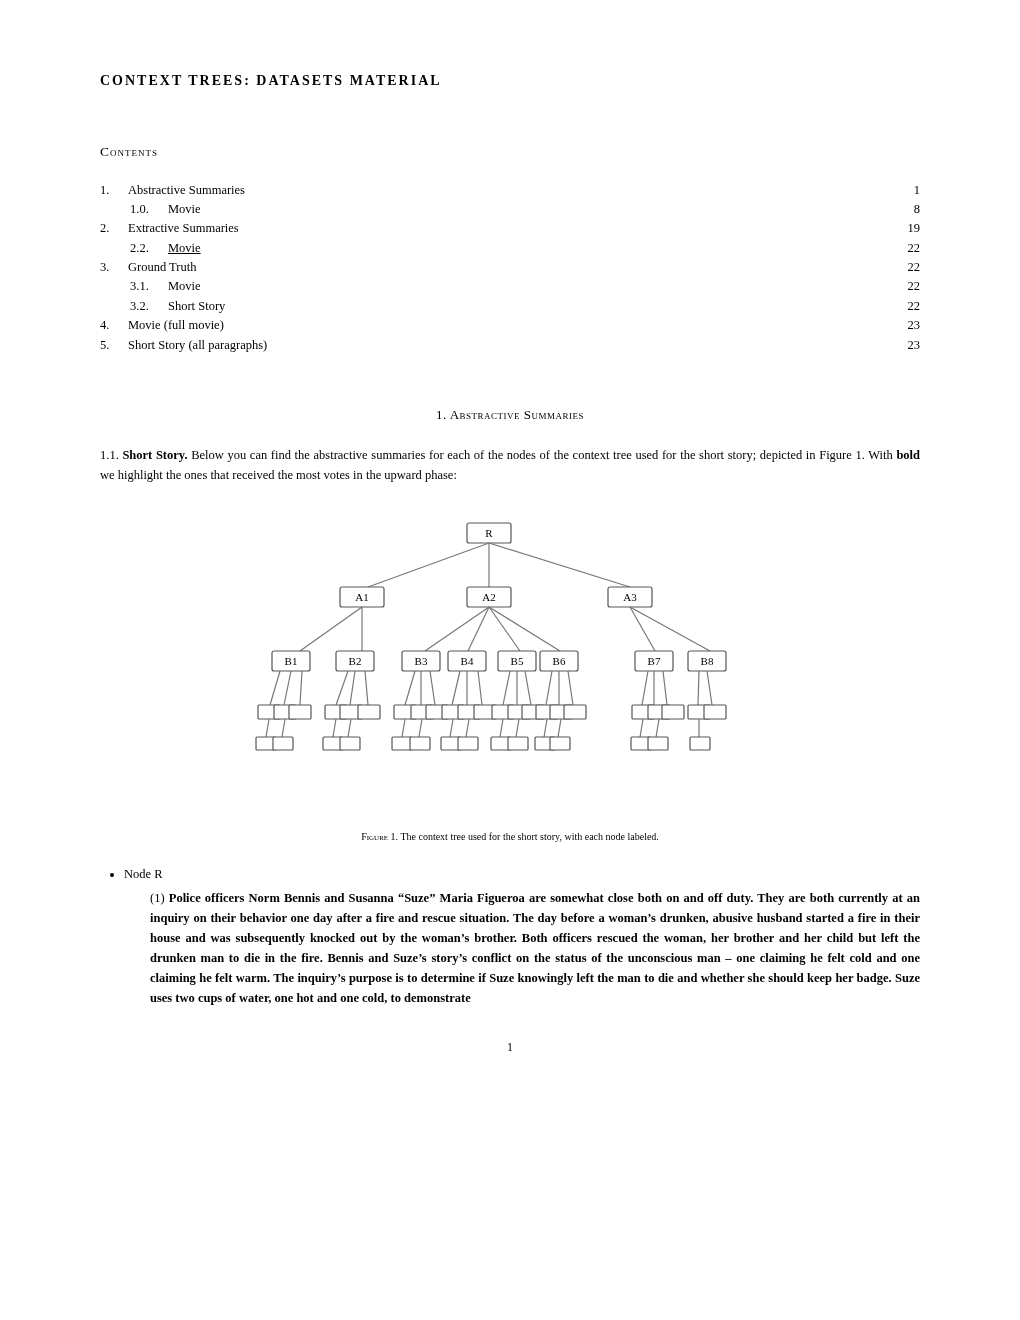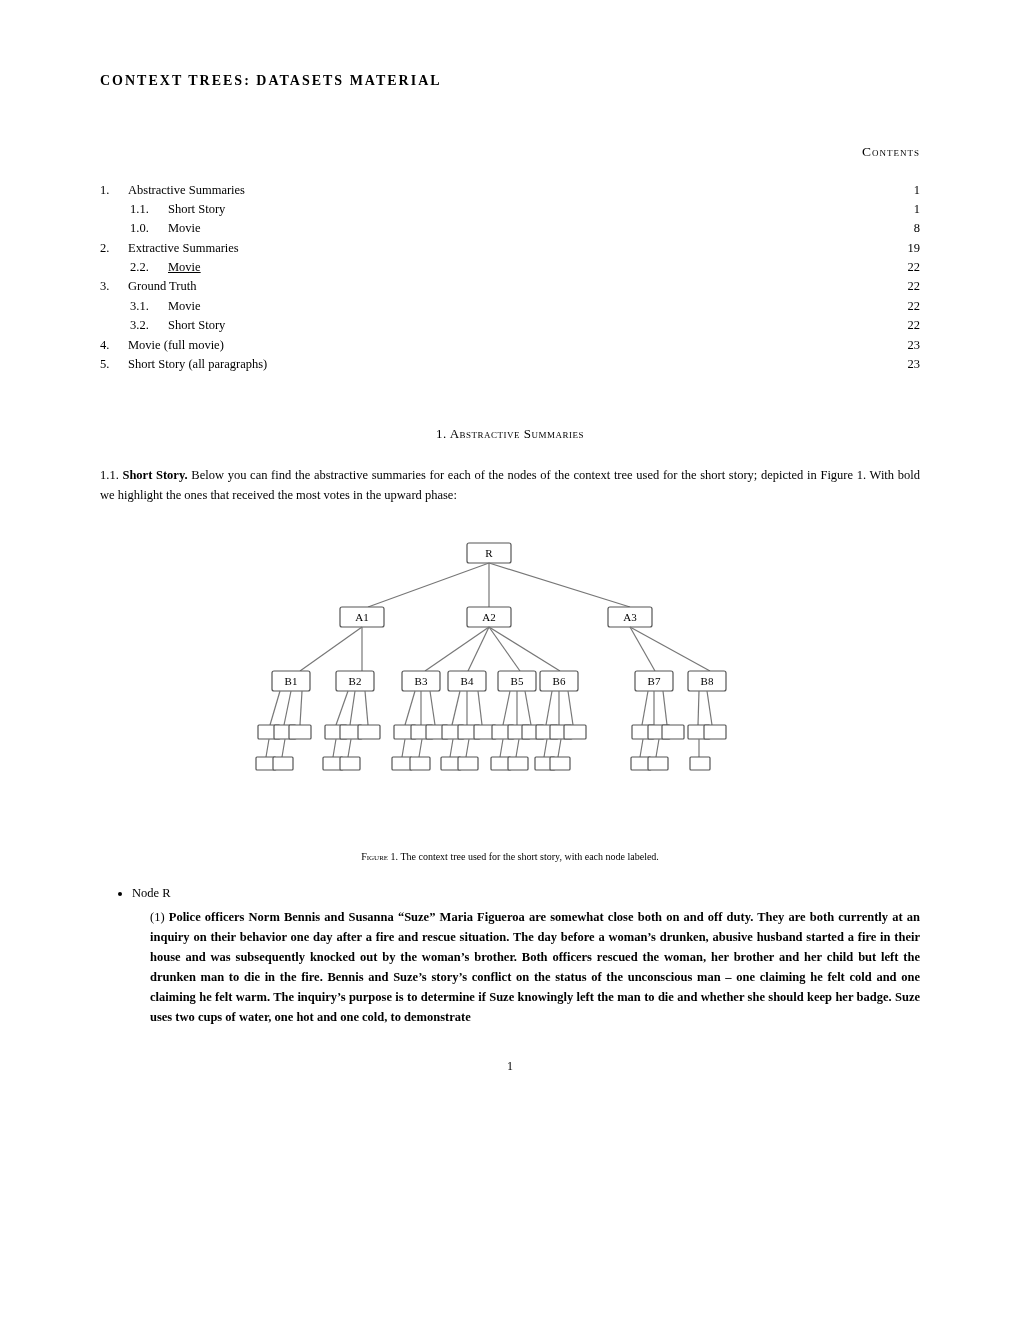--- a/index.html
+++ b/index.html
@@ -20,21 +20,21 @@
       font-weight: bold;
       font-size: 14px;
       letter-spacing: 2px;
       text-transform: uppercase;
       margin-bottom: 50px;
       margin-top: 10px;
     }
 
     
     .contents-heading {
-      text-align: right;
+      text-align: left;
       font-variant: small-caps;
       font-size: 13.5px;
       margin-bottom: 18px;
       letter-spacing: 1px;
       margin-top: 40px;
     }
 
     .toc {
       width: 100%;
       margin-bottom: 50px;
@@ -105,24 +105,20 @@
 <div>
   <div class="contents-heading">Contents</div>
 
   <table class="toc" style="width:100%; border-collapse:collapse;">
     <tbody id="toc-body">
         <tr>
           <td style="padding-left: 0px; white-space: nowrap; width: 100%;"><span style="display: inline-block; min-width: 28px;">1.</span><span>Abstractive Summaries</span></td>
           <td style="text-align: right; white-space: nowrap;">1</td>
         </tr>
         <tr>
-          <td style="padding-left: 30px; white-space: nowrap; width: 100%;"><span style="display: inline-block; min-width: 38px;">1.1.</span><span>Short Story</span></td>
-          <td style="text-align: right; white-space: nowrap;">1</td>
-        </tr>
-        <tr>
           <td style="padding-left: 30px; white-space: nowrap; width: 100%;"><span style="display: inline-block; min-width: 38px;">1.0.</span><span>Movie</span></td>
           <td style="text-align: right; white-space: nowrap;">8</td>
         </tr>
         <tr>
           <td style="padding-left: 0px; white-space: nowrap; width: 100%;"><span style="display: inline-block; min-width: 28px;">2.</span><span>Extractive Summaries</span></td>
           <td style="text-align: right; white-space: nowrap;">19</td>
         </tr>
         <tr>
           <td style="padding-left: 30px; white-space: nowrap; width: 100%; text-decoration: underline;"><span style="display: inline-block; min-width: 38px;">2.2.</span><span>Movie</span></td>
           <td style="text-align: right; white-space: nowrap;">22</td>
@@ -147,21 +143,21 @@
           <td style="padding-left: 0px; white-space: nowrap; width: 100%;"><span style="display: inline-block; min-width: 28px;">5.</span><span>Short Story (all paragraphs)</span></td>
           <td style="text-align: right; white-space: nowrap;">23</td>
         </tr>
       </tbody>
   </table>
 </div>
 
 <div class="section-heading">1. Abstractive Summaries</div>
 
 <p class="body-text">
-  <span style="font-weight:normal;">1.1. </span><span style="font-weight:bold;">Short Story.</span> <span>Below you can find the abstractive summaries for each of the nodes of the context tree used for the short story; depicted in Figure 1. With</span> <span style="font-weight:normal;">bold</span> <span>we highlight the ones that received the most votes in the upward phase:</span>
+  <span style="font-weight:normal;">1.1. </span><span style="font-weight:bold;">Short Story.</span> <span>Below you can find the abstractive summaries for each of the nodes of the context tree used for the short story; depicted in Figure 1. With</span> <span style="font-weight:bold;">bold</span> <span>we highlight the ones that received the most votes in the upward phase:</span>
 </p>
 
 <div class="tree-container">
   <svg class="tree-svg" viewBox="0 0 580 300" xmlns="http://www.w3.org/2000/svg">
 
     <style>
       .node-box { fill: white; stroke: #555; stroke-width: 1.2; }
       .node-text { font-family: Georgia, serif; font-size: 11px; text-anchor: middle; dominant-baseline: central; }
       .tree-line { stroke: #777; stroke-width: 1.2; fill: none; }
     </style>
@@ -310,21 +306,21 @@
     <rect class="node-box" x="470" y="222" width="20" height="13" rx="1"></rect>
   </svg>
 </div>
 
 <p class="figure-caption">
   <span class="figure-caption-label">Figure 1.</span> <span>The context tree used for the short story, with each node labeled.</span>
 </p>
 
 <div class="bullet-section">
   <ul style="list-style:none; padding-left:20px;">
-    <li class="bullet-item" style="list-style:disc; margin-left:12px;">Node R</li>
+    <li class="bullet-item" style="list-style:disc; margin-left:4px;">Node R</li>
   </ul>
   <ol style="list-style:none; padding-left:50px; margin-top:4px;">
     <li style="text-align:justify; line-height:1.6;">
       <span>(1)</span> <strong>Police officers Norm Bennis and Susanna “Suze” Maria Figueroa are somewhat close both on and off duty. They are both currently at an inquiry on their behavior one day after a fire and rescue situation. The day before a woman’s drunken, abusive husband started a fire in their house and was subsequently knocked out by the woman’s brother. Both officers rescued the woman, her brother and her child but left the drunken man to die in the fire. Bennis and Suze’s story’s conflict on the status of the unconscious man – one claiming he felt cold and one claiming he felt warm. The inquiry’s purpose is to determine if Suze knowingly left the man to die and whether she should keep her badge. Suze uses two cups of water, one hot and one cold, to demonstrate</strong>
     </li>
   </ol>
 </div>
 
 <div class="page-number">1</div>
 

